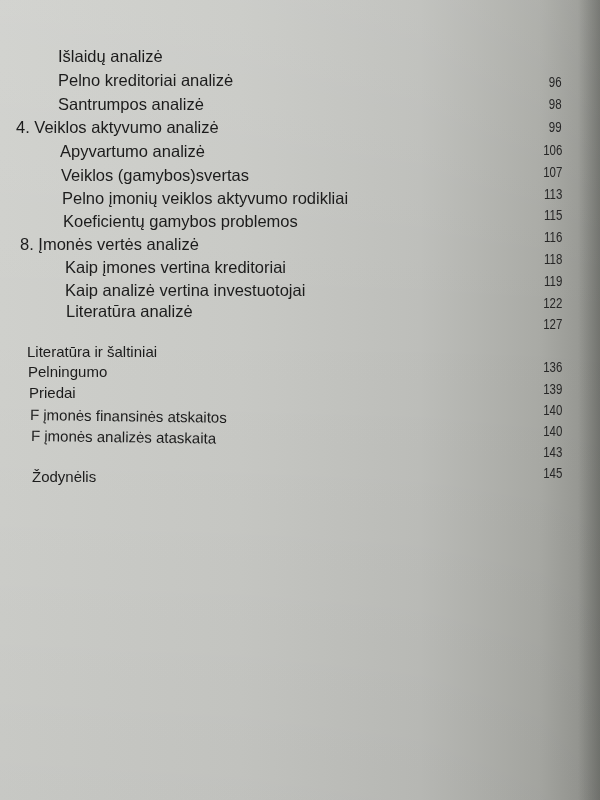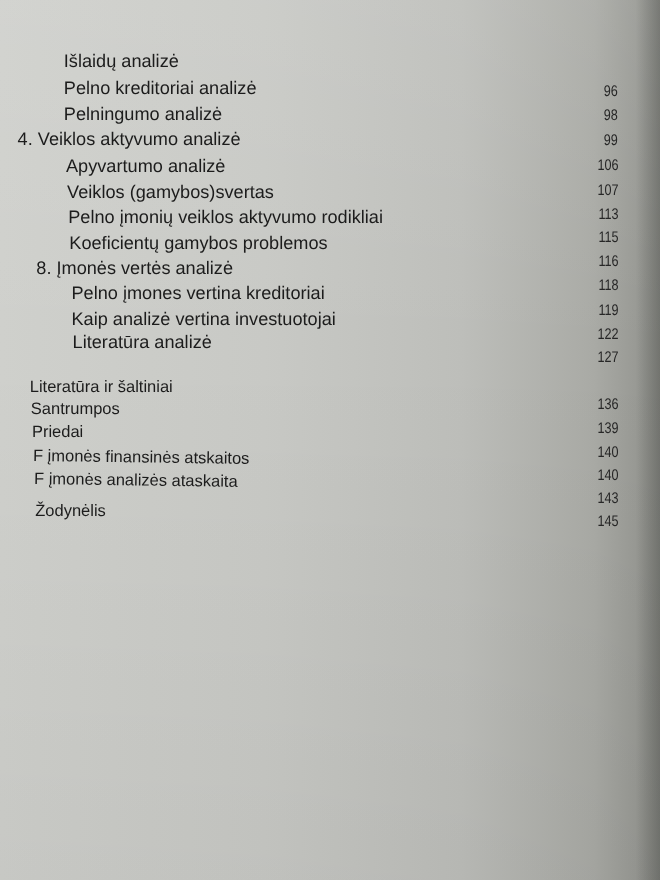--- a/index.html
+++ b/index.html
@@ -29,37 +29,37 @@
 </style>
 </head>
 <body>
 
 <div class="shade-top"></div>
 <div class="edge"></div>
 
 <div id="toc">
   <div class="entry" style="left:58px;top:47px">Išlaidų analizė</div>
   <div class="entry" style="left:58px;top:71px">Pelno kreditoriai analizė</div>
-  <div class="entry" style="left:58px;top:95px">Pelningumo analizė</div>
+  <div class="entry" style="left:58px;top:95px">Santrumpos analizė</div>
   <div class="entry" style="left:16px;top:118px">4. Veiklos aktyvumo analizė</div>
   <div class="entry" style="left:60px;top:142px">Apyvartumo analizė</div>
   <div class="entry" style="left:61px;top:166px">Veiklos (gamybos)svertas</div>
   <div class="entry" style="left:62px;top:189px">Pelno įmonių veiklos aktyvumo rodikliai</div>
   <div class="entry" style="left:63px;top:212px">Koeficientų gamybos problemos</div>
-  <div class="entry" style="left:33px;top:235px">8. Įmonės vertės analizė</div>
-  <div class="entry" style="left:65px;top:258px">Pelno įmones vertina kreditoriai</div>
+  <div class="entry" style="left:20px;top:235px">8. Įmonės vertės analizė</div>
+  <div class="entry" style="left:65px;top:258px">Kaip įmones vertina kreditoriai</div>
   <div class="entry" style="left:65px;top:281px">Kaip analizė vertina investuotojai</div>
   <div class="entry" style="left:66px;top:302px">Literatūra analizė</div>
 
   <div class="entry small" style="left:27px;top:343px">Literatūra ir šaltiniai</div>
-  <div class="entry small" style="left:28px;top:363px">Santrumpos</div>
+  <div class="entry small" style="left:28px;top:363px">Pelningumo</div>
   <div class="entry small" style="left:29px;top:384px">Priedai</div>
   <div class="entry small" style="left:30px;top:406px;transform:rotate(0.8deg);transform-origin:left center">F įmonės finansinės atskaitos</div>
   <div class="entry small" style="left:31px;top:427px;transform:rotate(0.8deg);transform-origin:left center">F įmonės analizės ataskaita</div>
-  <div class="entry small" style="left:32px;top:456px">Žodynėlis</div>
+  <div class="entry small" style="left:32px;top:468px">Žodynėlis</div>
 </div>
 
 <div id="pagenums">
   <div class="pnum" style="top:74px">96</div>
   <div class="pnum" style="top:96px">98</div>
   <div class="pnum" style="top:119px">99</div>
   <div class="pnum" style="top:142px">106</div>
   <div class="pnum" style="top:164px">107</div>
   <div class="pnum" style="top:186px">113</div>
   <div class="pnum" style="top:207px">115</div>

